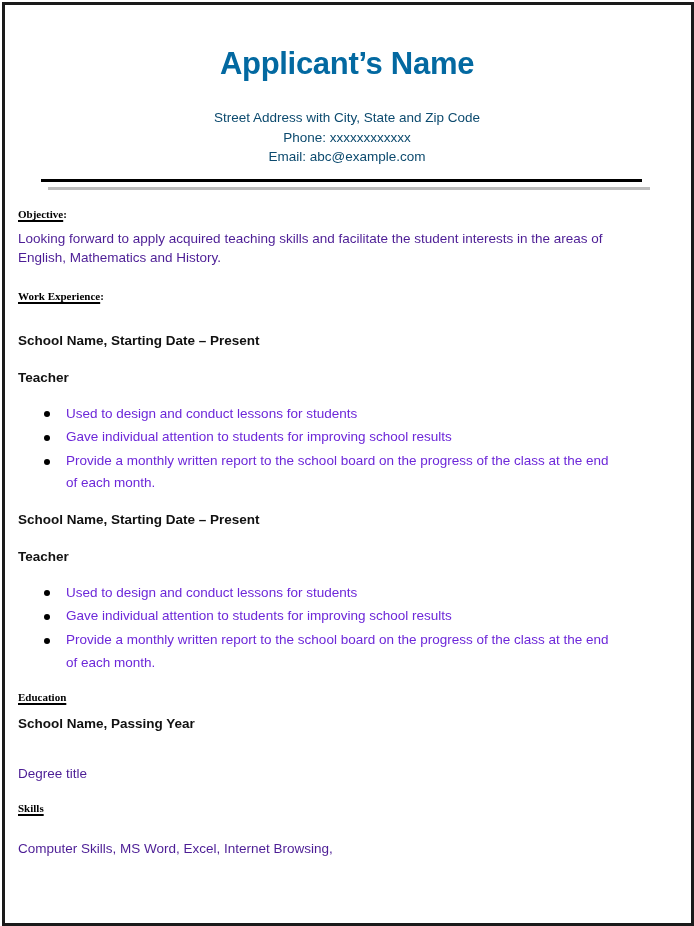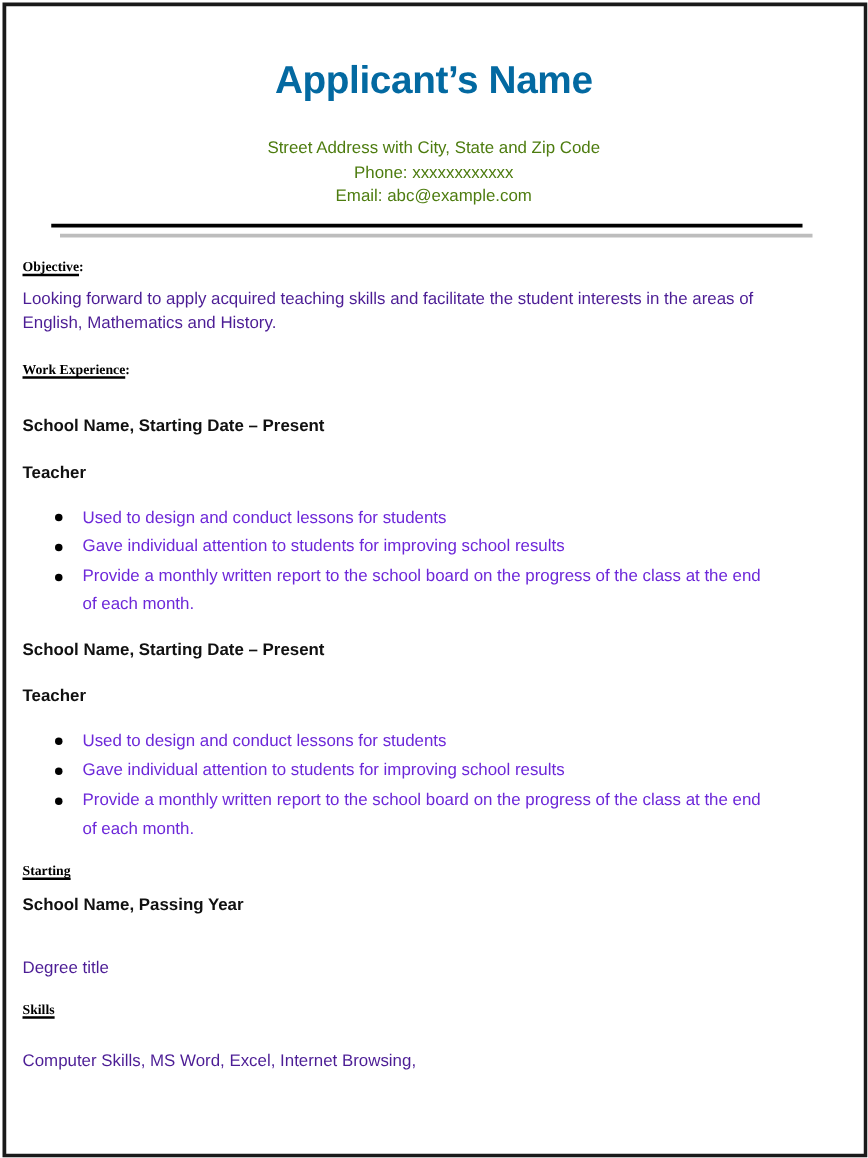--- a/index.html
+++ b/index.html
@@ -9,21 +9,21 @@
       border: 3px solid #1a1a1a; background: #fff;
     }
     .abs { position: absolute; white-space: nowrap; }
     .name {
       left: 0; width: 694px; text-align: center; top: 46px;
       font-family: "Liberation Sans", sans-serif; font-weight: bold; font-size: 31px; color: #0369a1;
       letter-spacing: -0.3px;
     }
     .contact {
       left: 0; width: 694px; text-align: center;
-      font-family: "Liberation Sans", sans-serif; font-size: 13.5px; color: #4d7c0f;
+      font-family: "Liberation Sans", sans-serif; font-size: 13.5px; color: #0c4a6e;
     }
     .rule-black { position: absolute; left: 41px; top: 179px; width: 601px; height: 3px; background: #000; }
     .rule-gray { position: absolute; left: 48px; top: 187px; width: 602px; height: 3px; background: #bdbdbd; }
     .heading {
       left: 18px; font-family: Liberation Serif, serif; font-weight: bold; font-size: 11px; color: #000;
     }
     .heading .u { text-decoration: underline; text-decoration-thickness: 2px; text-underline-offset: 2px; }
     .body-text { left: 18px; font-family: "Liberation Sans", sans-serif; font-size: 13.5px; color: #4c1d95; }
     .sub { left: 18px; font-family: "Liberation Sans", sans-serif; font-weight: bold; font-size: 13.5px; color: #111; }
     .bullet-dot { position: absolute; left: 44px; width: 6px; height: 6px; border-radius: 50%; background: #000; }
@@ -60,18 +60,18 @@
 <div class="abs sub" style="top:512px;">School Name, Starting Date – Present</div>
 <div class="abs sub" style="top:549px;">Teacher</div>
 <div class="bullet-dot" style="top:590px;"></div>
 <div class="abs bullet-text" style="top:585px;">Used to design and conduct lessons for students</div>
 <div class="bullet-dot" style="top:614px;"></div>
 <div class="abs bullet-text" style="top:608px;">Gave individual attention to students for improving school results</div>
 <div class="bullet-dot" style="top:638px;"></div>
 <div class="abs bullet-text" style="top:632px;">Provide a monthly written report to the school board on the progress of the class at the end</div>
 <div class="abs bullet-text" style="top:655px;">of each month.</div>
 
-<div class="abs heading" style="top:691px;"><span class="u">Starting</span></div>
+<div class="abs heading" style="top:691px;"><span class="u">Education</span></div>
 <div class="abs sub" style="top:716px;">School Name, Passing Year</div>
 <div class="abs body-text" style="top:766px;">Degree title</div>
 
 <div class="abs heading" style="top:802px;"><span class="u">Skills</span></div>
 <div class="abs body-text" style="top:841px;">Computer Skills, MS Word, Excel, Internet Browsing,</div>
 
 </body></html>

